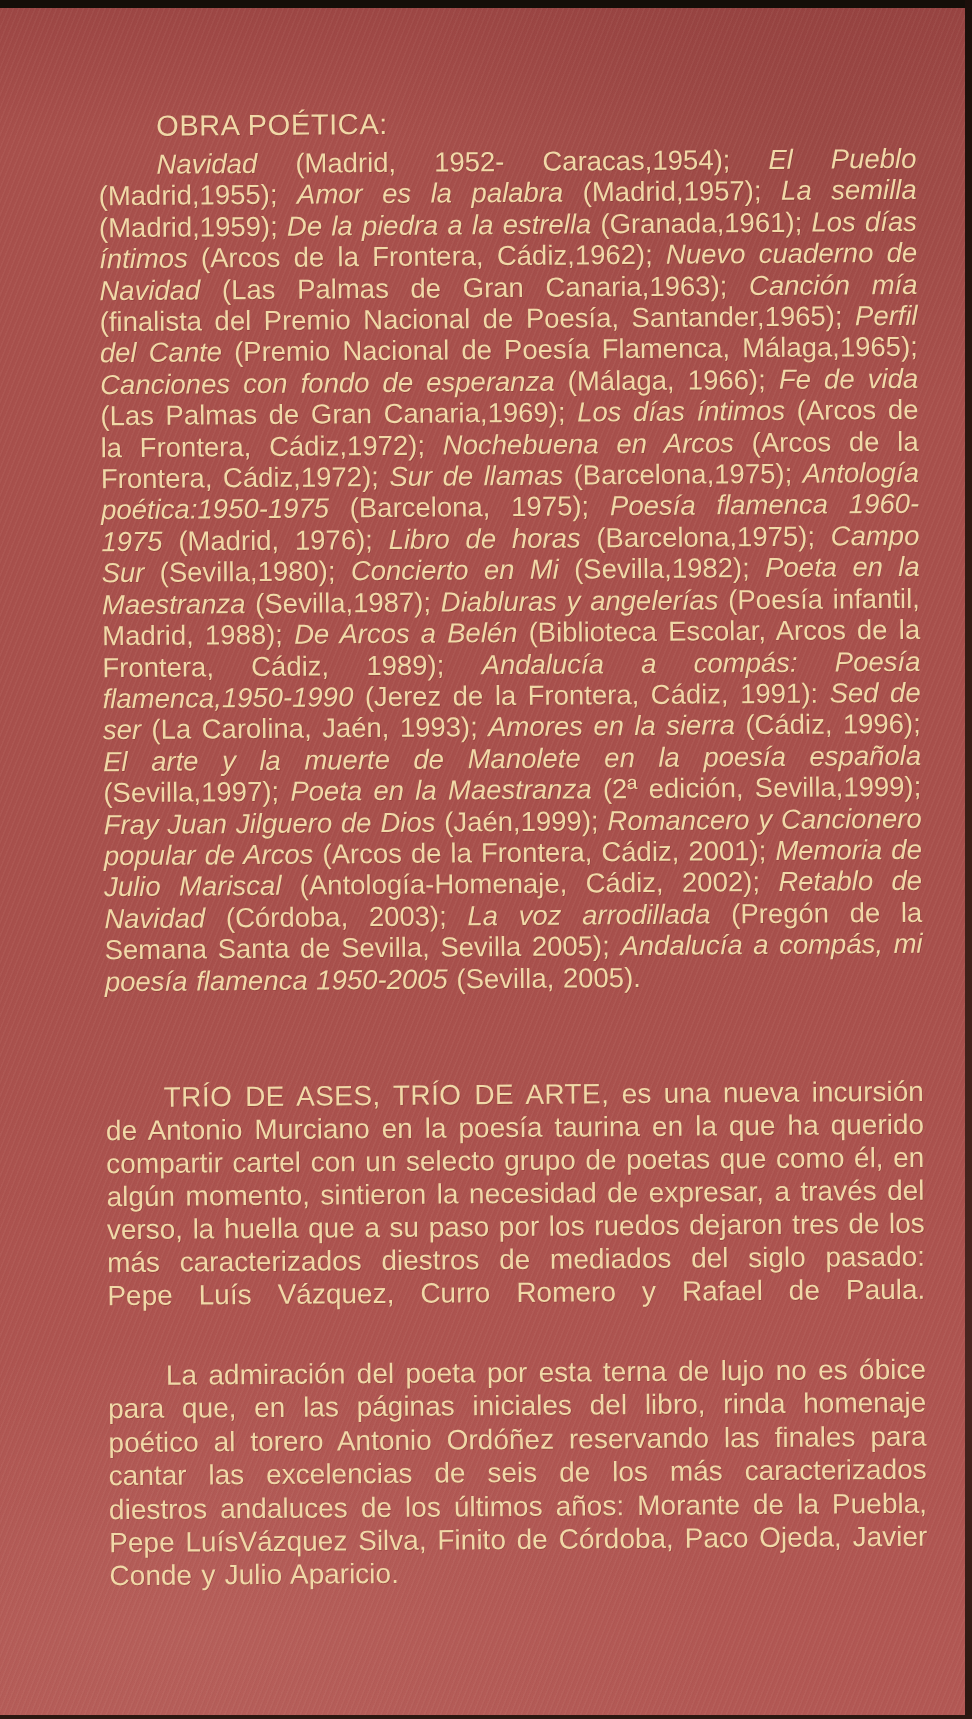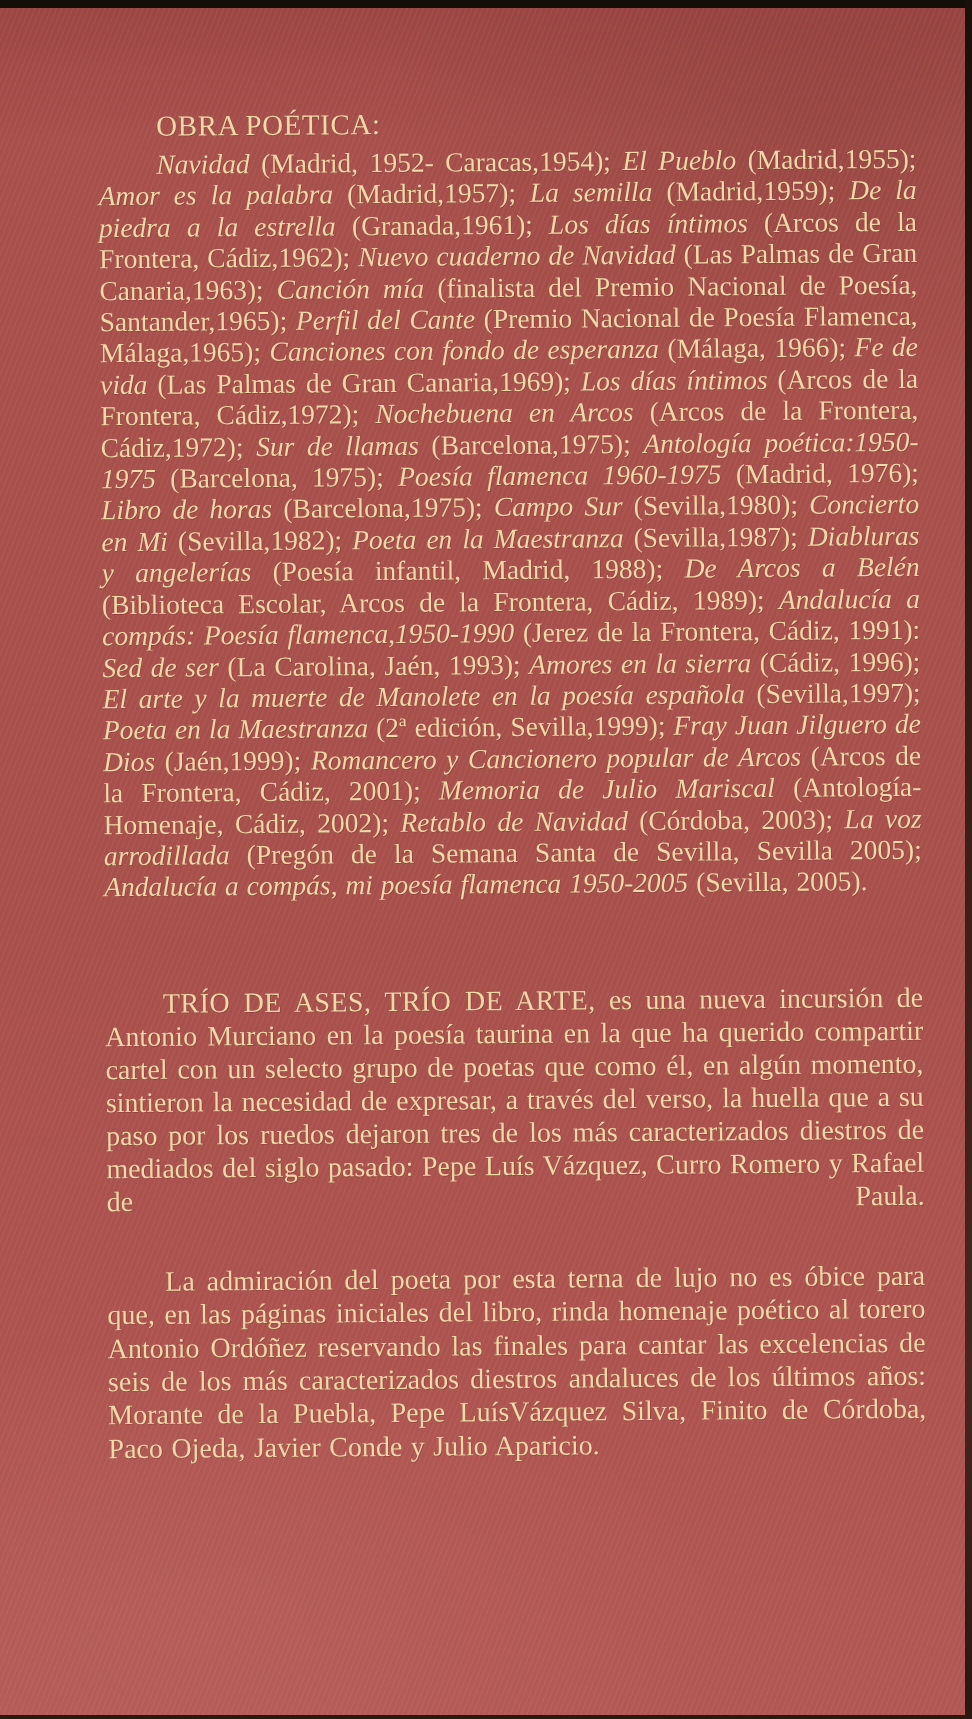--- a/index.html
+++ b/index.html
@@ -12,21 +12,21 @@
     width: 972px;
     height: 1719px;
     overflow: hidden;
     background:
       linear-gradient(180deg,
         var(--bg-dark, #9c4644) 0px,
         var(--bg, #a8504c) 140px,
         var(--bg, #a8504c) 950px,
         var(--bg-light, #af5551) 1450px,
         var(--bg-light2, #b25854) 1719px);
-    font-family: Liberation Serif, serif;
+    font-family: Liberation Sans, sans-serif;
   }
   .texture {
     position: absolute;
     inset: 0;
     background:
       repeating-linear-gradient(112deg,
         rgba(255, 236, 214, 0.045) 0px, rgba(255, 236, 214, 0.045) 1px,
         rgba(60, 10, 10, 0.03) 2px, transparent 3px, transparent 5px),
       radial-gradient(ellipse 900px 500px at 20% 95%, rgba(255,220,200,0.06), transparent 60%),
       radial-gradient(ellipse 700px 420px at 85% 8%, rgba(40,5,5,0.10), transparent 65%);

